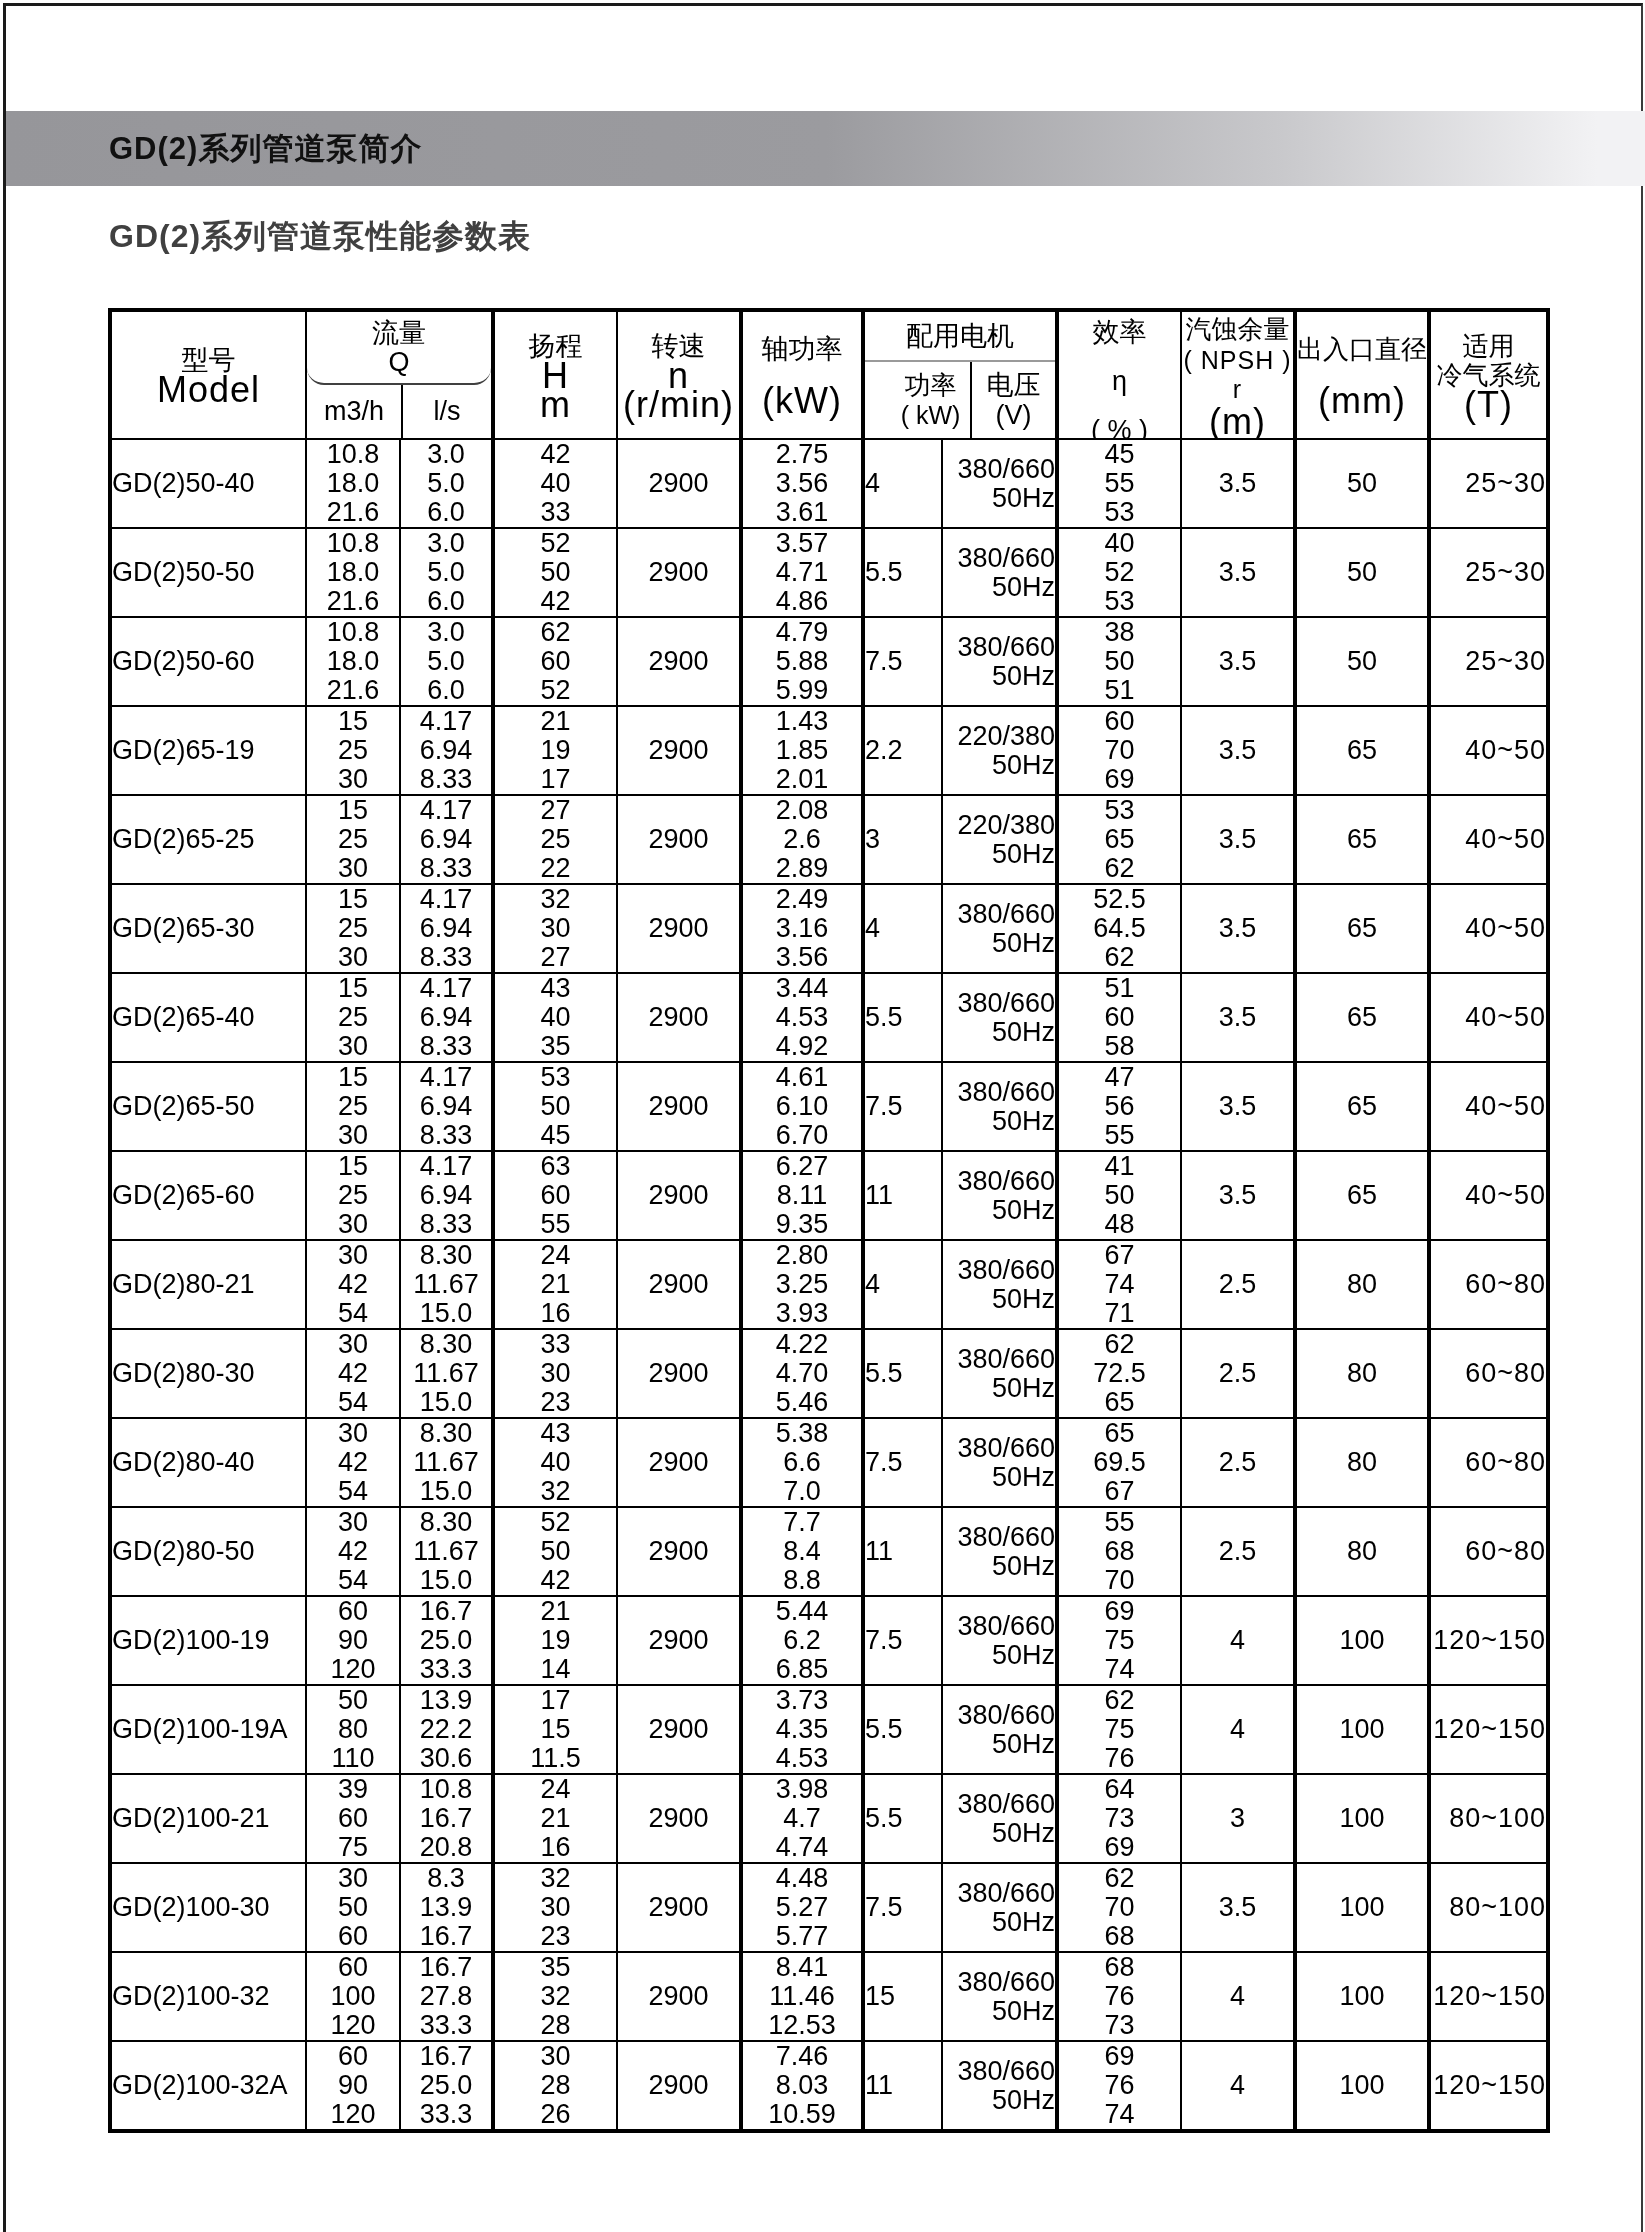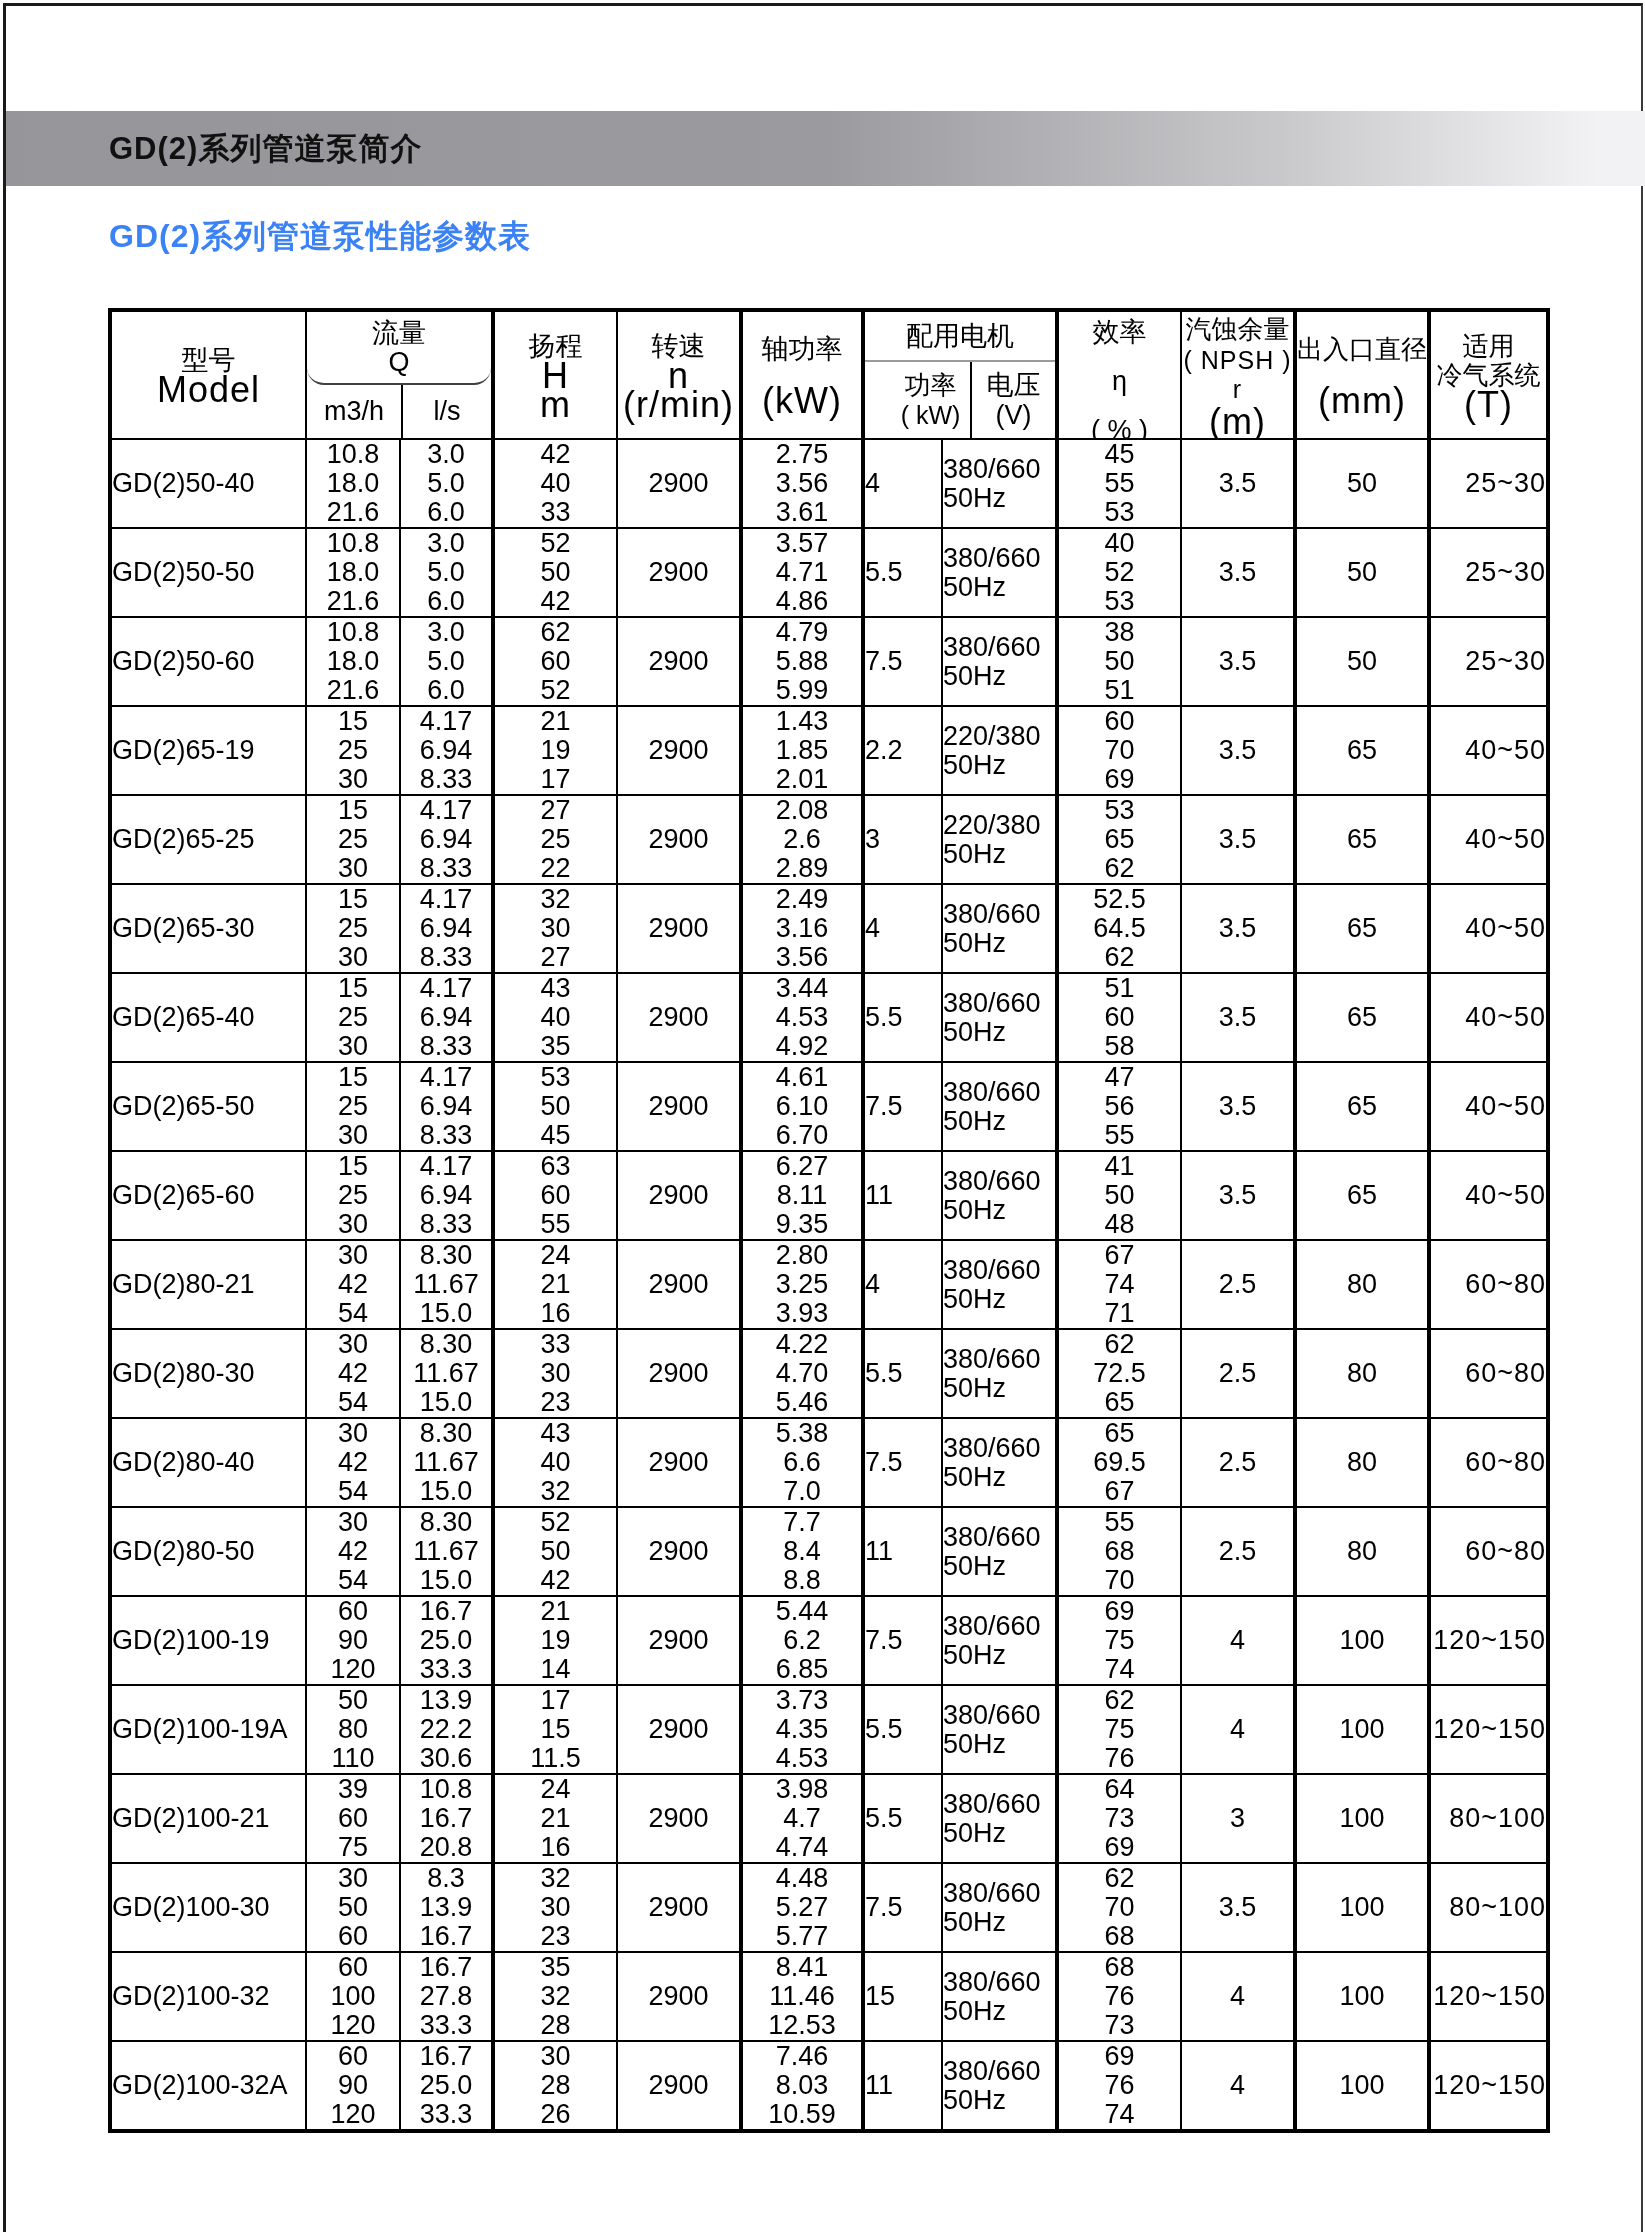--- a/index.html
+++ b/index.html
@@ -13,21 +13,21 @@
   }
   .banner{
     position:absolute;left:6px;right:0;top:111px;height:75px;
     background:linear-gradient(90deg,#96969a 0%,#9b9b9f 50%,#c9c9cc 78%,#f2f2f4 97%);
     display:flex;align-items:center;
   }
   .banner-title{
     margin-left:103px;font-size:31px;font-weight:bold;color:#111;letter-spacing:1px;
   }
   .section-title{
-    position:absolute;left:109px;top:215px;font-size:32px;font-weight:bold;color:#3b82f6;letter-spacing:1px;
+    position:absolute;left:109px;top:215px;font-size:32px;font-weight:bold;color:#404040;letter-spacing:1px;
   }
   table.perf{
     position:absolute;left:108px;top:308px;width:1440px;
     border-collapse:collapse;table-layout:fixed;
     border:4px solid #000;
   }
   table.perf td{
     border:2px solid #000;
     font-size:27px;line-height:29px;
     vertical-align:middle;
@@ -55,21 +55,21 @@
   .flow-sub-1{width:94px;}
   .flow-sub-2{flex:1;border-left:2px solid #000;}
   .motor-sub-1{width:79px;margin-left:26px;}
   .motor-sub-2{flex:1;border-left:2px solid #000;}
   .motor-sub .line{line-height:30px;}
   
   tbody tr{height:88px;}
   td.c-center{text-align:center;white-space:pre-line;}
   td.c-model{text-align:left;padding-left:5px;white-space:nowrap;}
   td.c-mkw{text-align:left;padding-left:12px;}
-  td.c-volt{text-align:left;padding-left:8px;white-space:pre-line;line-height:31px;}
+  td.c-volt{text-align:right;padding-left:8px;white-space:pre-line;line-height:31px;}
   td.c-range{text-align:right;padding-left:3px;letter-spacing:1px;margin-left:24px;}
 </style>
 </head>
 <body>
 
 <div class="page-frame"></div>
 
 <div class="banner">
   <div class="banner-title">GD(2)系列管道泵简介</div>
 </div>

